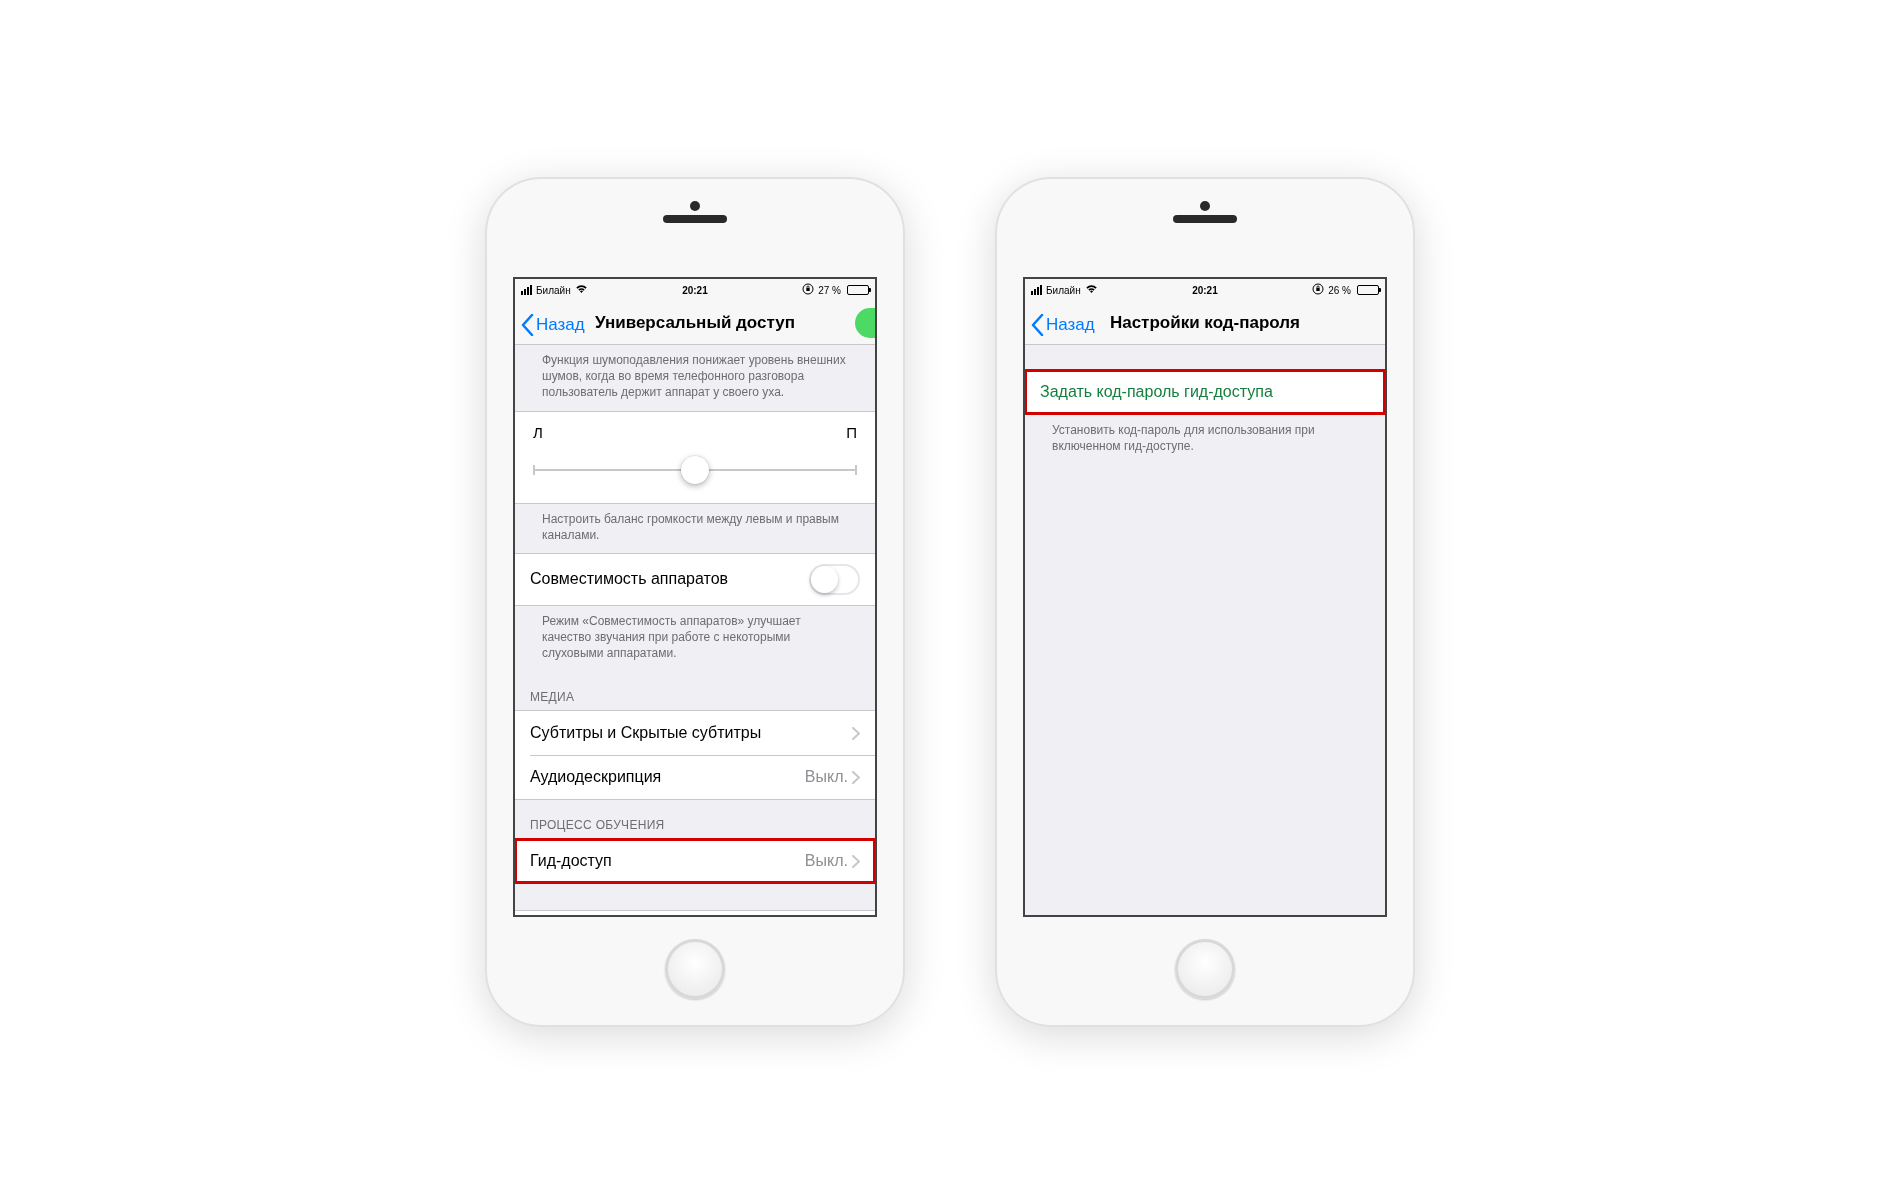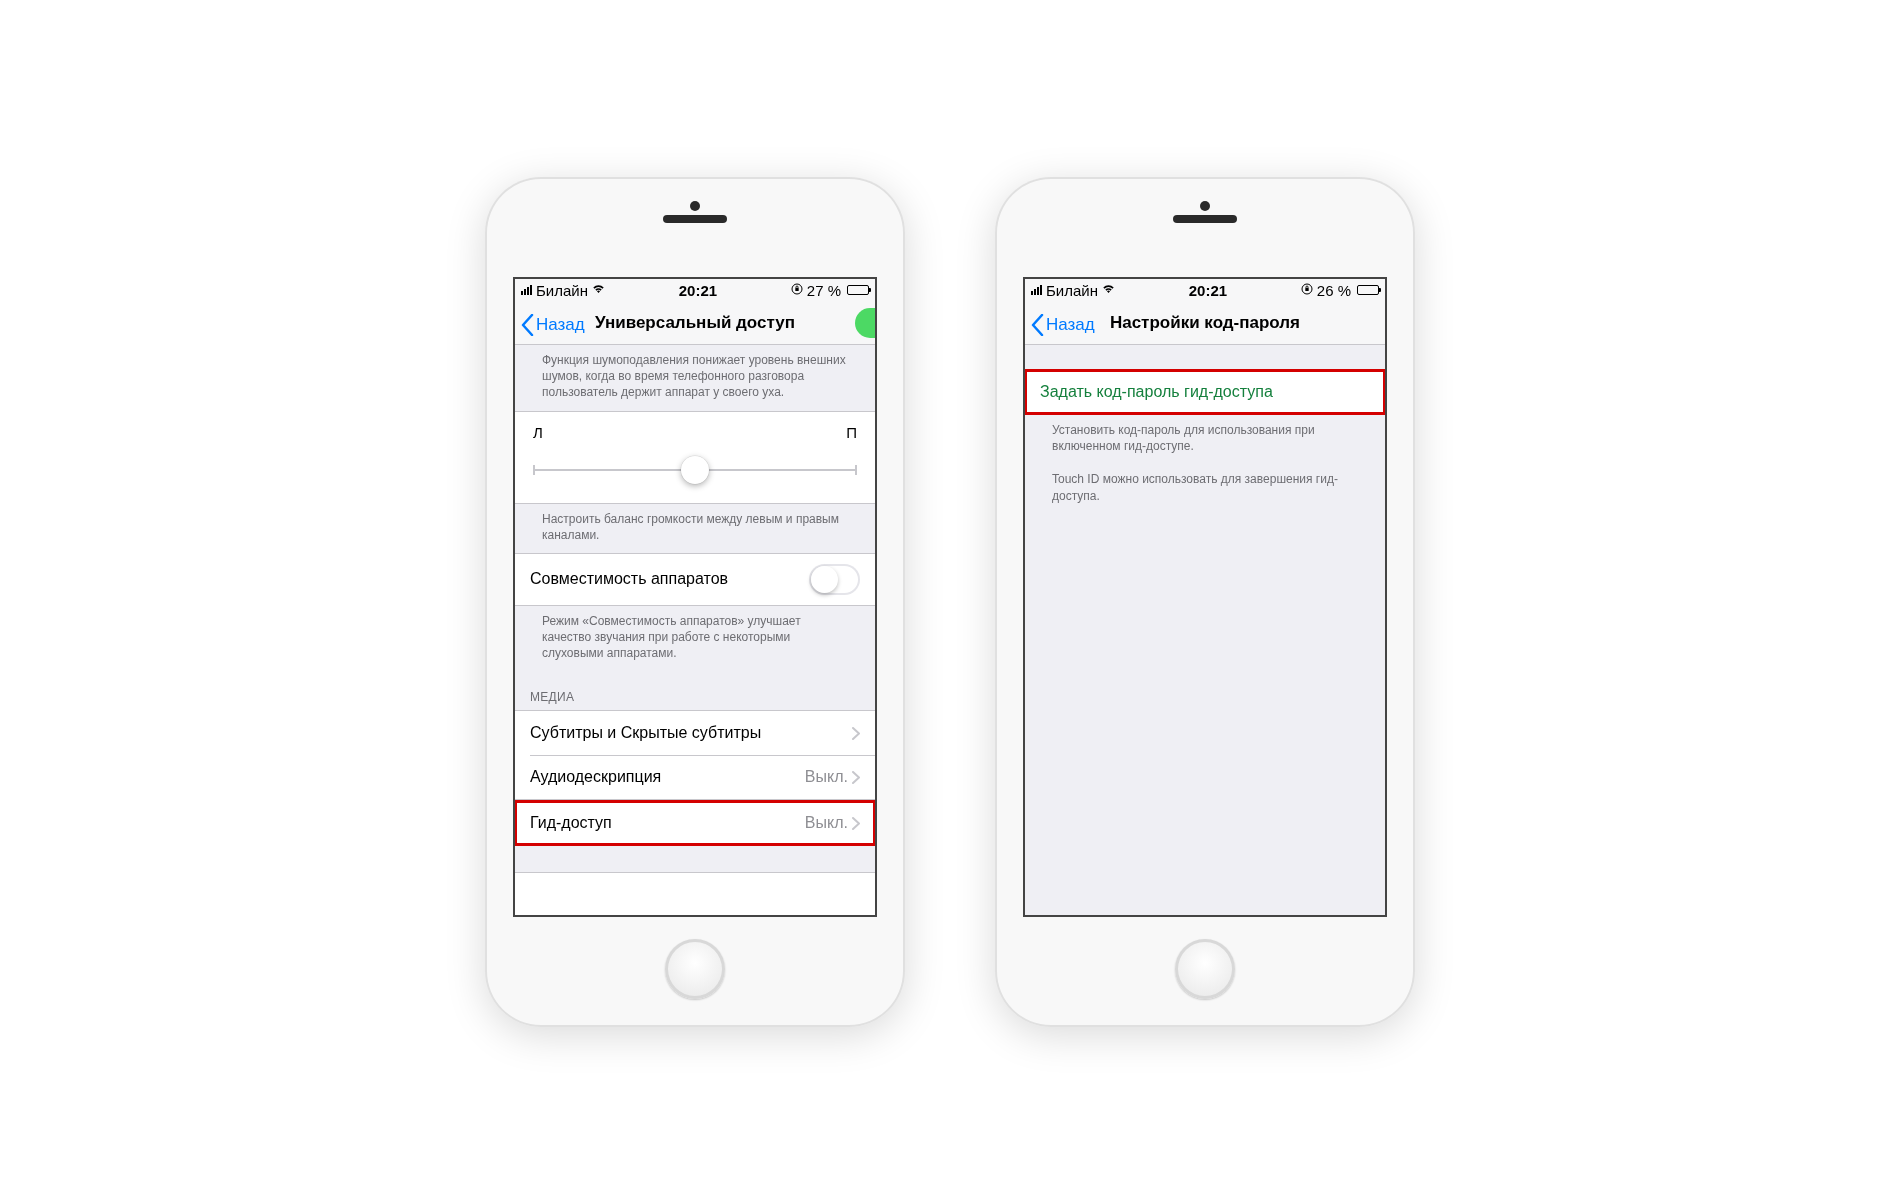--- a/index.html
+++ b/index.html
@@ -69,21 +69,21 @@
     color: #000;
   }
   
   .status {
     height: 22px;
     background: #f7f7f8;
     display: flex;
     align-items: center;
     justify-content: space-between;
     padding: 0 6px;
-    font-size: 15px;
+    font-size: 10px;
     font-weight: 500;
   }
   .status .left, .status .right { display: flex; align-items: center; gap: 4px; }
   .sig-bars { display: inline-flex; align-items: flex-end; gap: 1px; }
   .sig-bars span { width: 2px; background: #000; }
   .sig-bars span:nth-child(1){height:4px;}
   .sig-bars span:nth-child(2){height:6px;}
   .sig-bars span:nth-child(3){height:8px;}
   .sig-bars span:nth-child(4){height:10px;}
   .wifi-ic, .lock-ic { font-size: 11px; }
@@ -306,20 +306,21 @@
           <span class="label">Аудиодескрипция</span>
           <div class="right-side">
             <span class="value">Выкл.</span>
             <span class="chevron"><svg viewBox="0 0 8 13">
                   <path d="M1 1 L7 6.5 L1 12" stroke="#c7c7cc" stroke-width="2" fill="none" stroke-linecap="round" stroke-linejoin="round"></path>
                 </svg></span>
           </div>
         </div>
       </div>
 
+      <div class="header-text">ПРОЦЕСС ОБУЧЕНИЯ</div>
       <div class="cell-group">
         <div class="cell highlight-red">
           <span class="label">Гид-доступ</span>
           <div class="right-side">
             <span class="value">Выкл.</span>
             <span class="chevron"><svg viewBox="0 0 8 13">
                   <path d="M1 1 L7 6.5 L1 12" stroke="#c7c7cc" stroke-width="2" fill="none" stroke-linecap="round" stroke-linejoin="round"></path>
                 </svg></span>
           </div>
         </div>
@@ -387,18 +388,17 @@
 
     <div class="content">
       <div style="height:24px;"></div>
       <div class="cell-group">
         <div class="cell link-cell highlight-red">
           <span class="label">Задать код-пароль гид-доступа</span>
         </div>
       </div>
       <div class="footer-text">Установить код-пароль для использования при включенном гид-доступе.</div>
 
-      <div class="footer-text">Touch ID можно использовать для завершения гид-доступа.</div>
     </div>
   </div>
 
   <div class="home-btn"></div>
 </div>
 
 </body></html>

